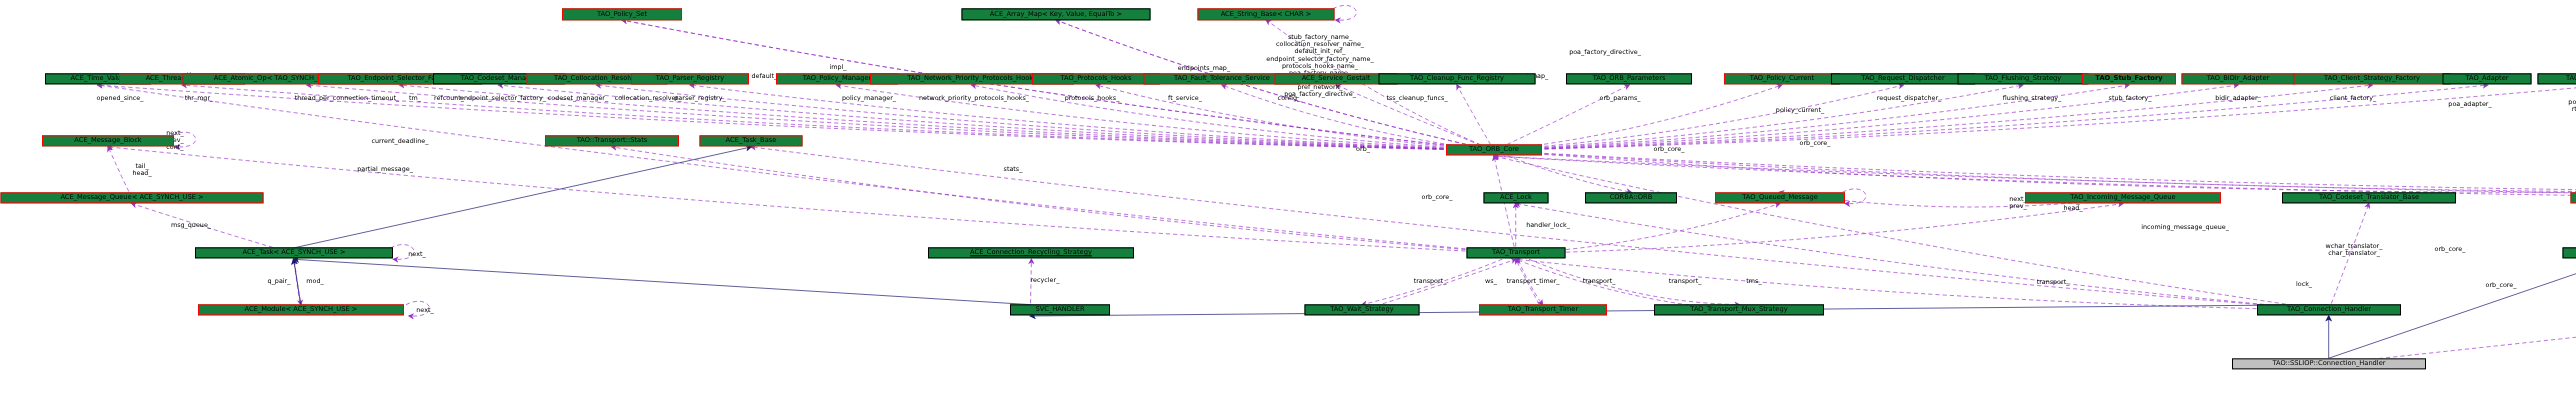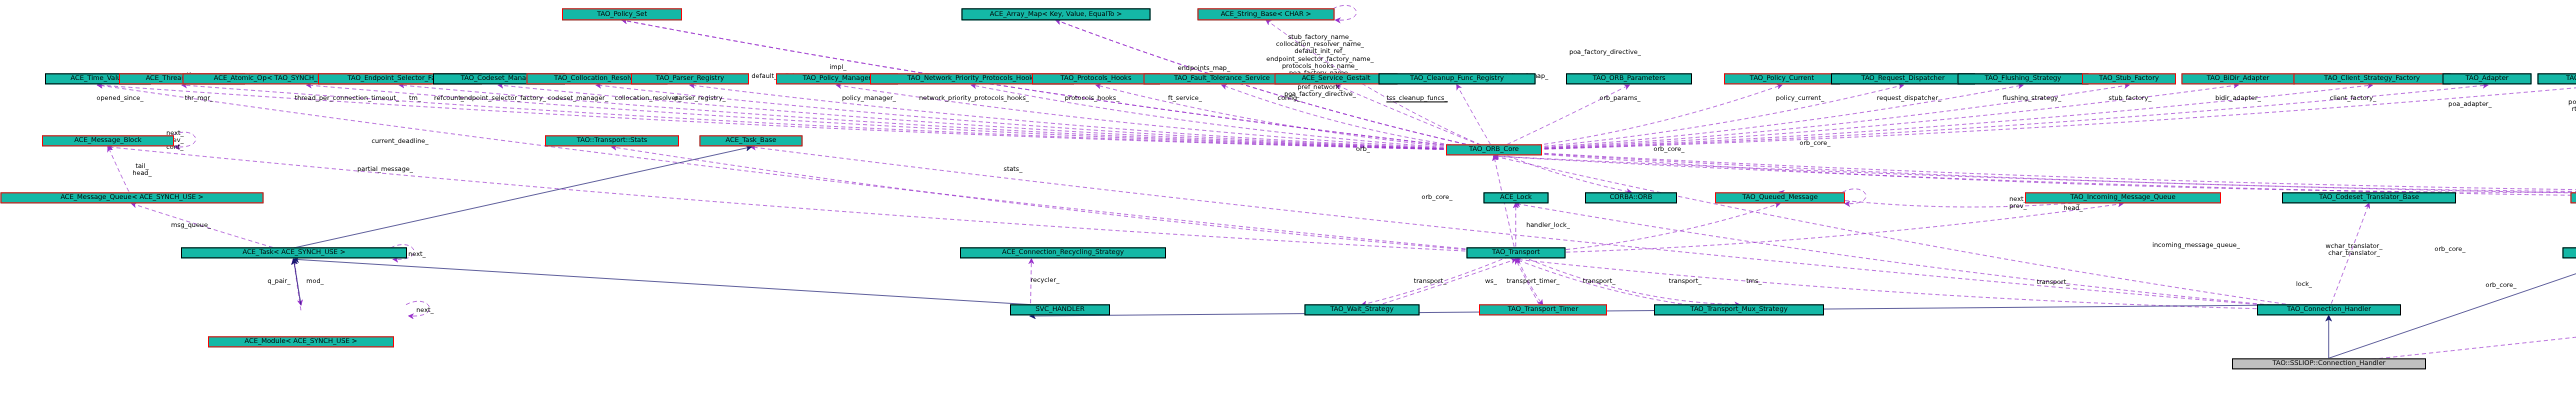--- a/index.html
+++ b/index.html
@@ -9,21 +9,21 @@
     height:400px;
     background:#ffffff;
     font-family:"DejaVu Sans","Liberation Sans",sans-serif;
     overflow:hidden;
   }
   #edges{position:absolute;left:0;top:0;width:2661px;height:400px;pointer-events:none;}
   .node{
     position:absolute;
     box-sizing:border-box;
     border:0.5px solid #000000;
-    background:#14b8a6;
+    background:#15803d;
     color:#000000;
     font-size:6.7px;
     line-height:1;
     white-space:nowrap;
     display:flex;
     align-items:center;
     justify-content:center;
     padding:0 3.6px;
     height:11.3px;
     transform:translate(-50%,-50%);
@@ -147,41 +147,41 @@
       <div class="node red" style="left: 837px; top: 79px; width: 122px;">TAO_Policy_Manager</div>
       <div class="node red" style="left: 972px; top: 79px; width: 204px;">TAO_Network_Priority_Protocols_Hooks</div>
       <div class="node red" style="left: 1096px; top: 79px; width: 128px;">TAO_Protocols_Hooks</div>
       <div class="node red" style="left: 1222px; top: 79px; width: 157px;">TAO_Fault_Tolerance_Service</div>
       <div class="node red" style="left: 1336px; top: 79px; width: 123px;">ACE_Service_Gestalt</div>
       <div class="node" style="left: 1457px; top: 79px; width: 157px;">TAO_Cleanup_Func_Registry</div>
       <div class="node" style="left: 1629px; top: 79px; width: 126px;">TAO_ORB_Parameters</div>
       <div class="node red" style="left: 1782px; top: 79px; width: 116px;">TAO_Policy_Current</div>
       <div class="node" style="left: 1903px; top: 79px; width: 144px;">TAO_Request_Dispatcher</div>
       <div class="node" style="left: 2023px; top: 79px; width: 131px;">TAO_Flushing_Strategy</div>
-      <div class="node red" style="left: 2129px; top: 79px; width: 94px;">TAO_Stub_Factory</div>
+      <div class="node red" style="left: 2129px; top: 79px; width: 94px; font-weight: bold;">TAO_Stub_Factory</div>
       <div class="node red" style="left: 2238px; top: 79px; width: 113px;">TAO_BiDir_Adapter</div>
       <div class="node red" style="left: 2372px; top: 79px; width: 157px;">TAO_Client_Strategy_Factory</div>
       <div class="node" style="left: 2487px; top: 79px; width: 89px;">TAO_Adapter</div>
       <div class="node" style="left: 2607px; top: 79px; width: 139px;">TAO_Pseudo_Var_T&lt; T &gt;</div>
       <div class="node red" style="left: 1494px; top: 150px; width: 96px;">TAO_ORB_Core</div>
       <div class="node red" style="left: 108px; top: 141px; width: 132px;">ACE_Message_Block</div>
       <div class="node red" style="left: 612px; top: 141px; width: 134px;">TAO::Transport::Stats</div>
       <div class="node red" style="left: 751px; top: 141px; width: 103px;">ACE_Task_Base</div>
       <div class="node red" style="left: 132px; top: 198px; width: 263px;">ACE_Message_Queue&lt; ACE_SYNCH_USE &gt;</div>
       <div class="node" style="left: 1516px; top: 198px; width: 65px;">ACE_Lock</div>
       <div class="node" style="left: 1631px; top: 198px; width: 92px;">CORBA::ORB</div>
       <div class="node red" style="left: 1780px; top: 198px; width: 130px;">TAO_Queued_Message</div>
       <div class="node red" style="left: 2123px; top: 198px; width: 196px;">TAO_Incoming_Message_Queue</div>
       <div class="node" style="left: 2369px; top: 198px; width: 174px;">TAO_Codeset_Translator_Base</div>
       <div class="node red" style="left: 2617px; top: 198px; width: 93px;">TAO_LF_Event</div>
-      <div class="node" style="left: 294px; top: 253px; width: 226px;">ACE_Task&lt; ACE_SYNCH_USE &gt;</div>
-      <div class="node" style="left: 1063px; top: 253px; width: 206px;">ACE_Connection_Recycling_Strategy</div>
+      <div class="node" style="left: 294px; top: 253px; width: 198px;">ACE_Task&lt; ACE_SYNCH_USE &gt;</div>
+      <div class="node" style="left: 1031px; top: 253px; width: 206px; text-decoration: underline;">ACE_Connection_Recycling_Strategy</div>
       <div class="node" style="left: 1516px; top: 253px; width: 99px;">TAO_Transport</div>
       <div class="node" style="left: 2618px; top: 253px; width: 111px;">TAO_LF_CH_Event</div>
-      <div class="node red" style="left: 301px; top: 310px; width: 186px; margin-top: 32px;">ACE_Module&lt; ACE_SYNCH_USE &gt;</div>
+      <div class="node red" style="left: 301px; top: 310px; width: 206px;">ACE_Module&lt; ACE_SYNCH_USE &gt;</div>
       <div class="node" style="left: 1030px; top: 310px; width: 100px; margin-left: 30px;">SVC_HANDLER</div>
       <div class="node" style="left: 1362px; top: 310px; width: 115px;">TAO_Wait_Strategy</div>
       <div class="node red" style="left: 1543px; top: 310px; width: 128px;">TAO_Transport_Timer</div>
       <div class="node" style="left: 1739px; top: 310px; width: 170px;">TAO_Transport_Mux_Strategy</div>
       <div class="node" style="left: 2329px; top: 310px; width: 144px;">TAO_Connection_Handler</div>
       <div class="node focus" style="left: 2329px; top: 364px; width: 194px;">TAO::SSLIOP::Connection_Handler</div>
     </div>
   <div id="labels-layer">
       <div class="elabel" style="left: 838px; top: 68px;">impl_</div>
       <div class="elabel" style="left: 1204px; top: 69px;">endpoints_map_</div>
@@ -205,24 +205,24 @@
       <div class="elabel" style="left: 503px; top: 99px;">endpoint_selector_factory_</div>
       <div class="elabel" style="left: 578px; top: 99px;">codeset_manager_</div>
       <div class="elabel" style="left: 648px; top: 99px;">collocation_resolver_</div>
       <div class="elabel" style="left: 700px; top: 99px;">parser_registry_</div>
       <div class="elabel" style="left: 778px; top: 77px;">default_policies_</div>
       <div class="elabel" style="left: 869px; top: 99px;">policy_manager_</div>
       <div class="elabel" style="left: 974px; top: 99px;">network_priority_protocols_hooks_</div>
       <div class="elabel" style="left: 1092px; top: 99px;">protocols_hooks_</div>
       <div class="elabel" style="left: 1185px; top: 99px;">ft_service_</div>
       <div class="elabel" style="left: 1289px; top: 99px;">config_</div>
-      <div class="elabel" style="left: 1417px; top: 99px; text-decoration: underline;">tss_cleanup_funcs_</div>
+      <div class="elabel" style="left: 1417px; top: 99px;">tss_cleanup_funcs_</div>
       <div class="elabel" style="left: 1527px; top: 77px;">init_ref_map_</div>
       <div class="elabel" style="left: 1620px; top: 99px;">orb_params_</div>
-      <div class="elabel" style="left: 1800px; top: 99px;">policy_current_</div>
+      <div class="elabel" style="left: 1800px; top: 111px;">policy_current_</div>
       <div class="elabel" style="left: 1909px; top: 99px;">request_dispatcher_</div>
       <div class="elabel" style="left: 2032px; top: 99px;">flushing_strategy_</div>
       <div class="elabel" style="left: 2130px; top: 99px;">stub_factory_</div>
       <div class="elabel" style="left: 2238px; top: 99px;">bidir_adapter_</div>
       <div class="elabel" style="left: 2353px; top: 99px;">client_factory_</div>
       <div class="elabel" style="left: 2470px; top: 105px;">poa_adapter_</div>
       <div class="elabel" style="left: 2589px; top: 103px;">rt_orb_
 poa_current_
 rt_current_</div>
       <div class="elabel" style="left: 1605px; top: 53px;">poa_factory_directive_</div>
@@ -235,21 +235,21 @@
       <div class="elabel" style="left: 1669px; top: 150px;">orb_core_</div>
       <div class="elabel" style="left: 142px; top: 170px;">tail_
 head_</div>
       <div class="elabel" style="left: 385px; top: 170px;">partial_message_</div>
       <div class="elabel" style="left: 1013px; top: 170px;">stats_</div>
       <div class="elabel" style="left: 1437px; top: 198px;">orb_core_</div>
       <div class="elabel" style="left: 2073px; top: 205px;">tail_
 head_</div>
       <div class="elabel" style="left: 2018px; top: 203px;">next_
 prev_</div>
-      <div class="elabel" style="left: 2185px; top: 246px; margin-left: 11px;">incoming_message_queue_</div>
+      <div class="elabel" style="left: 2185px; top: 228px;">incoming_message_queue_</div>
       <div class="elabel" style="left: 2354px; top: 250px;">wchar_translator_
 char_translator_</div>
       <div class="elabel" style="left: 191px; top: 226px;">msg_queue_</div>
       <div class="elabel" style="left: 1548px; top: 226px;">handler_lock_</div>
       <div class="elabel" style="left: 417px; top: 255px;">next_</div>
       <div class="elabel" style="left: 1045px; top: 281px;">recycler_</div>
       <div class="elabel" style="left: 2304px; top: 285px;">lock_</div>
       <div class="elabel" style="left: 2450px; top: 250px;">orb_core_</div>
       <div class="elabel" style="left: 2501px; top: 286px;">orb_core_</div>
       <div class="elabel" style="left: 279px; top: 282px;">q_pair_</div>

